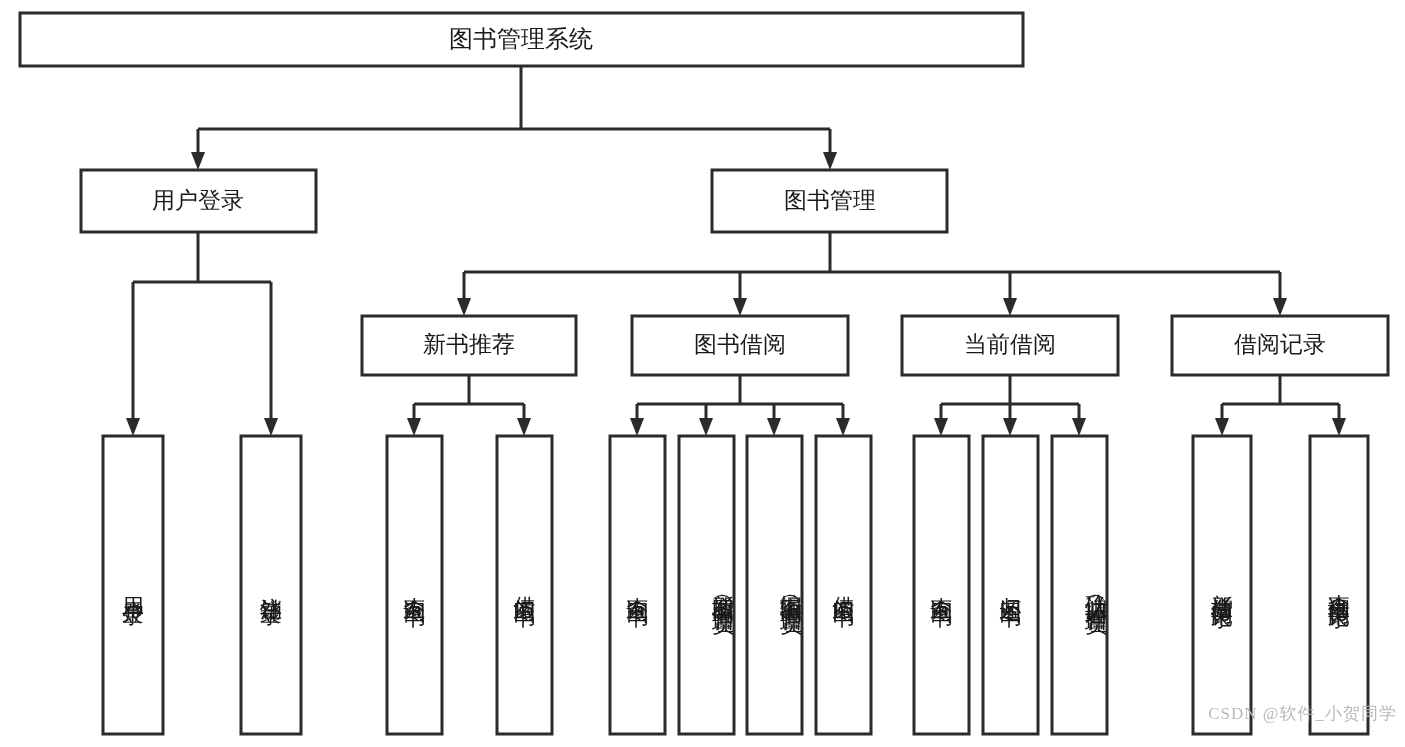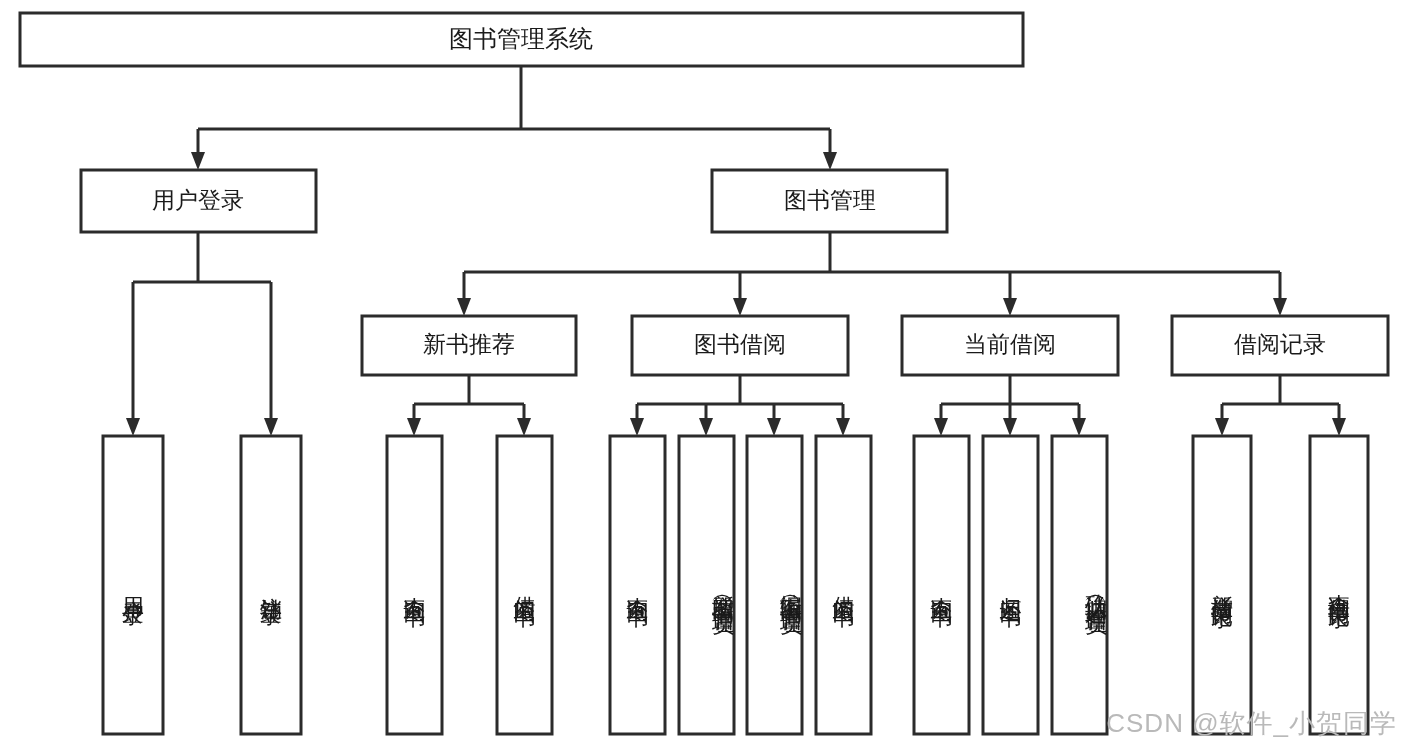--- a/index.html
+++ b/index.html
@@ -59,23 +59,23 @@
     text-orientation: upright;
     letter-spacing: 3px;
     line-height: 1;
     text-align: center;
     white-space: nowrap;
     pointer-events: none;
   }
   .watermark {
     position: absolute;
     right: 8px;
-    bottom: 6px;
-    font-family: Liberation Sans, sans-serif;
-    font-size: 26px;
+    bottom: 22px;
+    font-family: Liberation Serif, serif;
+    font-size: 17px;
     color: #b9b9b9;
     letter-spacing: 1px;
     user-select: none;
   }
 </style>
 </head>
 <body>
 
 <div id="diagram-root">
 

